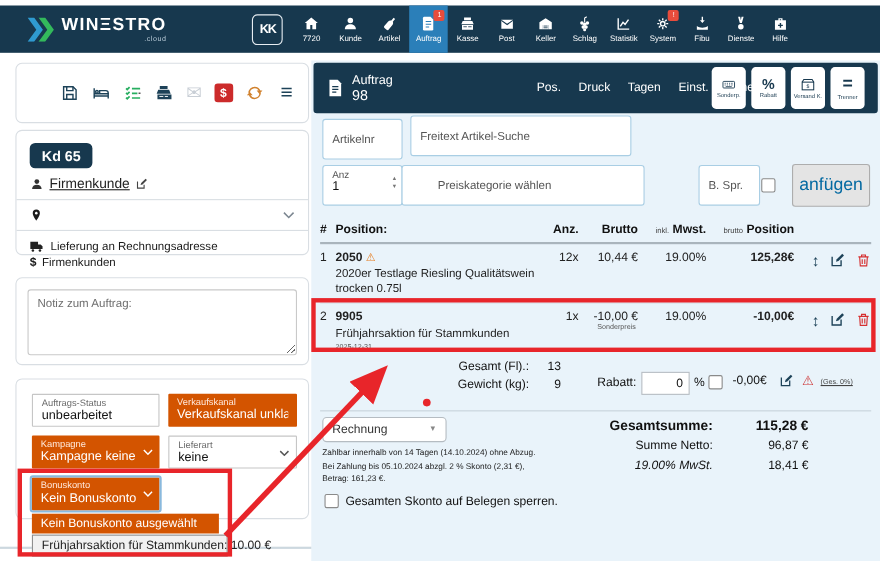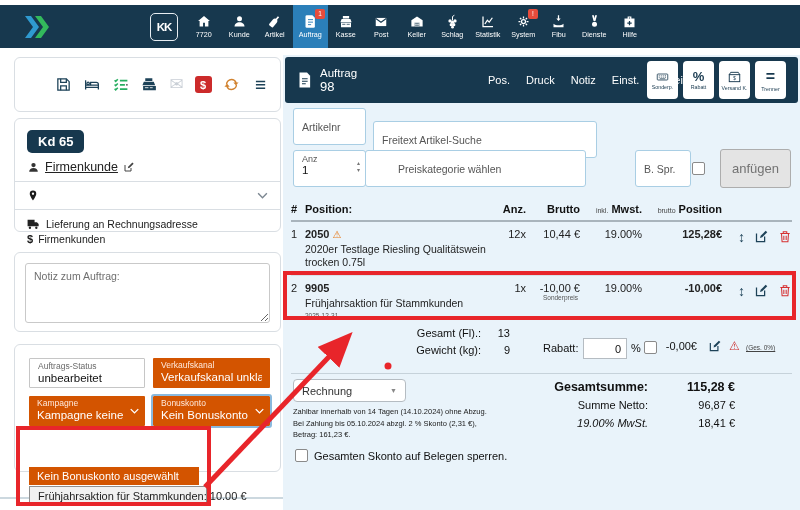--- a/index.html
+++ b/index.html
@@ -6,21 +6,21 @@
   html,body { width:800px; height:510px; }
   body { font-family:"Liberation Sans","DejaVu Sans",sans-serif; background:#fff; }
   #app { position:relative; width:800px; height:510px; overflow:hidden; background:#fff; }
 
   
   .topstrip { position:absolute; top:0; left:0; width:800px; height:5px; background:#fff; }
   .navbar { position:absolute; top:5px; left:0; width:800px; height:43px; background:#17384e; display:flex; align-items:center; }
   .brand { display:flex; align-items:center; margin-left:25px; gap:5px; }
   .brand-text { color:#fff; font-size:16px; font-weight:600; letter-spacing:1.2px; line-height:1; }
   .brand-sub { color:#b9cbd8; font-size:6.5px; text-align:right; letter-spacing:.5px; margin-top:1px; }
-  .kk-box { margin-left:99px; width:28px; height:28px; border:1.5px solid #e7edf2; border-radius:5px; color:#fff;
+  .kk-box { margin-left:78px; width:28px; height:28px; border:1.5px solid #e7edf2; border-radius:5px; color:#fff;
             font-size:11.5px; font-weight:bold; display:flex; align-items:center; justify-content:center; letter-spacing:-1px; }
   .nav-items { display:flex; height:43px; margin-left:8px; }
   .nav-item { position:relative; width:35.5px; height:43px; display:flex; flex-direction:column; align-items:center;
               justify-content:center; gap:2px; color:#fff; cursor:pointer; }
   .nav-item.active { background:#2b7fb9; }
   .nav-item .lbl { font-size:7.2px; line-height:1; }
   .nav-item svg { display:block; }
   .nav-badge { position:absolute; top:4px; right:3px; min-width:10px; height:10px; background:#e74c3c; border-radius:2px;
                color:#fff; font-size:6.5px; line-height:10px; text-align:center; padding:0 1px; }
 
@@ -77,31 +77,31 @@
   .oh-tab { color:#fff; font-size:11px; cursor:pointer; }
   .oh-tools { position:absolute; right:12px; top:4px; display:flex; gap:5px; }
   .tool-btn { width:31px; height:38px; background:#fff; border-radius:4px; display:flex; flex-direction:column;
               align-items:center; justify-content:center; gap:1px; cursor:pointer; }
   .tool-btn .tlbl { font-size:5.3px; color:#17384e; }
   .tool-glyph { color:#17384e; font-weight:bold; line-height:1; }
 
   .inp { background:#fff; border:1px solid #a9cee4; border-radius:3px; font-family:inherit; font-size:10.5px; color:#333; padding:6px 8px; }
   .inp::placeholder { color:#555; }
   .f-artikelnr { position:absolute; left:10px; top:53px; width:73px; height:37px; }
-  .f-freitext  { position:absolute; left:90px; top:66px; width:224px; height:37px; }
+  .f-freitext  { position:absolute; left:90px; top:50px; width:201px; height:37px; }
   .anz-box { position:absolute; left:10px; top:95px; width:73px; height:37px; background:#fff; border:1px solid #a9cee4; border-radius:3px; padding:3px 8px; }
   .anz-box .albl { font-size:9px; color:#555; display:block; }
   .anz-box .aval { font-size:11.5px; color:#111; display:block; border:none; width:30px; outline:none; font-family:inherit; }
   .spinner { position:absolute; right:5px; top:9px; display:flex; flex-direction:column; color:#777; font-size:6px; line-height:7px; text-align:center; cursor:pointer; }
   .f-preisk { position:absolute; left:82px; top:95px; width:221px; height:37px; padding-left:32px; }
   .f-bspr { position:absolute; left:352px; top:95px; width:56px; height:37px; }
   .chkbox { width:13px; height:13px; background:#fff; border:1px solid #8a8a8a; border-radius:2px; display:inline-block; cursor:pointer; }
   .f-chk { position:absolute; left:409px; top:107px; }
   .btn-anfuegen { position:absolute; left:437px; top:94px; width:71px; height:39px; background:#e4e4e4; border:1px solid #adadad;
-                  border-radius:3px; font-family:inherit; font-size:13px; color:#737373; cursor:pointer; }
+                  border-radius:3px; font-family:inherit; font-size:16px; color:#0369a1; cursor:pointer; }
 
   .ptable { position:absolute; left:8px; top:148px; width:501px; }
   .prow { display:grid; grid-template-columns:14px 185px 36px 54px 62px 80px 70px; align-items:start; }
   .phead { border-bottom:2px solid #a9b4bc; padding-bottom:5px; font-size:11px; font-weight:bold; color:#111; }
   .phead .sm { font-size:7px; font-weight:normal; color:#444; }
   .pbody { padding-top:6px; padding-bottom:6px; font-size:11px; color:#222; min-height:46px; }
   .pbody.sep { border-bottom:1px solid #d8e0e6; }
   .cell-r { text-align:right; }
   .pos-id { font-weight:bold; }
   .warn { color:#e67e22; font-size:10px; }
@@ -145,20 +145,24 @@
 
 <div id="app">
   <div class="topstrip"></div>
 
   <div class="navbar">
     <div class="brand">
       <svg width="26" height="22" viewBox="0 0 26 22">
         <path d="M0 0h6l8 11-8 11H0l8-11z" fill="#2f9ad0"></path>
         <path d="M10 0h6l8 11-8 11h-6l8-11z" fill="#33b95c"></path>
       </svg>
+      <div>
+        <div class="brand-text">WINΞSTRO</div>
+        <div class="brand-sub">.cloud</div>
+      </div>
     </div>
     <div class="kk-box">KK</div>
 
     <div class="nav-items">
       <div class="nav-item">
         <svg width="16" height="15" viewBox="0 0 24 24" fill="#fff">
             <path d="M12 3L2.5 11H5v9h5.5v-6h3v6H19v-9h2.5z"></path>
           </svg>
         <span class="lbl">7720</span>
       </div>
@@ -350,20 +354,27 @@
         <span class="flabel">Verkaufskanal</span>
         <span class="fvalue">Verkaufskanal unklar</span>
       </div>
       <div class="fld orange">
         <span class="flabel">Kampagne</span>
         <span class="fvalue" style="width:88px">Kampagne keine</span>
         <svg class="chev" width="9" height="6" viewBox="0 0 12 8" fill="none" stroke="#fff" stroke-width="1.8">
             <path d="M1 1.5l5 5 5-5"></path>
           </svg>
       </div>
+      <div class="fld white">
+        <span class="flabel">Lieferart</span>
+        <span class="fvalue">keine</span>
+        <svg class="chev" width="9" height="6" viewBox="0 0 12 8" fill="none" stroke="#555" stroke-width="1.8">
+            <path d="M1 1.5l5 5 5-5"></path>
+          </svg>
+      </div>
       <div class="fld orange focus">
         <span class="flabel">Bonuskonto</span>
         <span class="fvalue" style="width:88px">Kein Bonuskonto ausge</span>
         <svg class="chev" width="9" height="6" viewBox="0 0 12 8" fill="none" stroke="#fff" stroke-width="1.8">
             <path d="M1 1.5l5 5 5-5"></path>
           </svg>
       </div>
       <div></div>
     </div>
     <div class="bonus-list">
@@ -381,21 +392,21 @@
             <path d="M8 12h9M8 16h9M8 20h6" stroke="#17384e" stroke-width="1.6"></path>
           </svg>
         <div>
           <div class="t1">Auftrag</div>
           <div class="t2">98</div>
         </div>
       </div>
       <div class="oh-tabs">
         <span class="oh-tab">Pos.</span>
         <span class="oh-tab">Druck</span>
-        <span class="oh-tab">Notiz</span>
+        <span class="oh-tab">Tagen</span>
         <span class="oh-tab">Einst.</span>
         <span class="oh-tab">Scheine</span>
       </div>
       <div class="oh-tools">
         <div class="tool-btn">
           <svg width="17" height="12" viewBox="0 0 24 24">
               <rect x="1.5" y="6" width="21" height="12" rx="1.5" fill="none" stroke="#17384e" stroke-width="1.6"></rect>
               <path d="M4.5 9.5h2M8.5 9.5h2M12.5 9.5h2M16.5 9.5h2.5M4.5 12.5h2M8.5 12.5h2M12.5 12.5h2M16.5 12.5h2.5M6.5 15.5h11" stroke="#17384e" stroke-width="1.4"></path>
             </svg>
           <span class="tlbl">Sonderp.</span>

